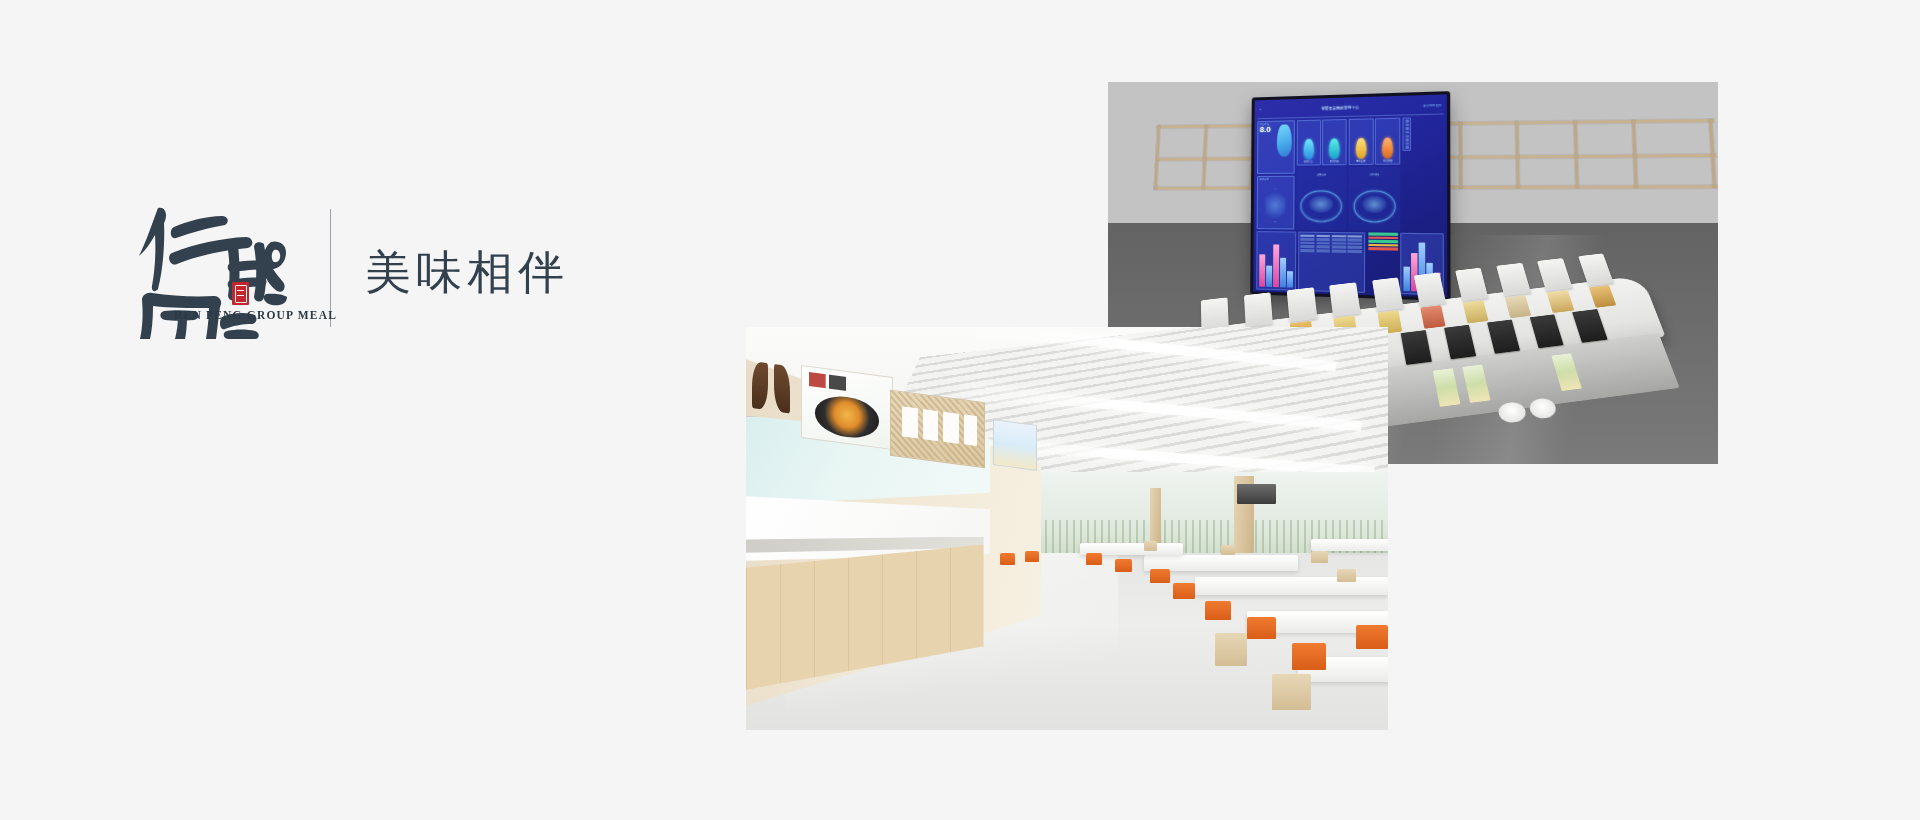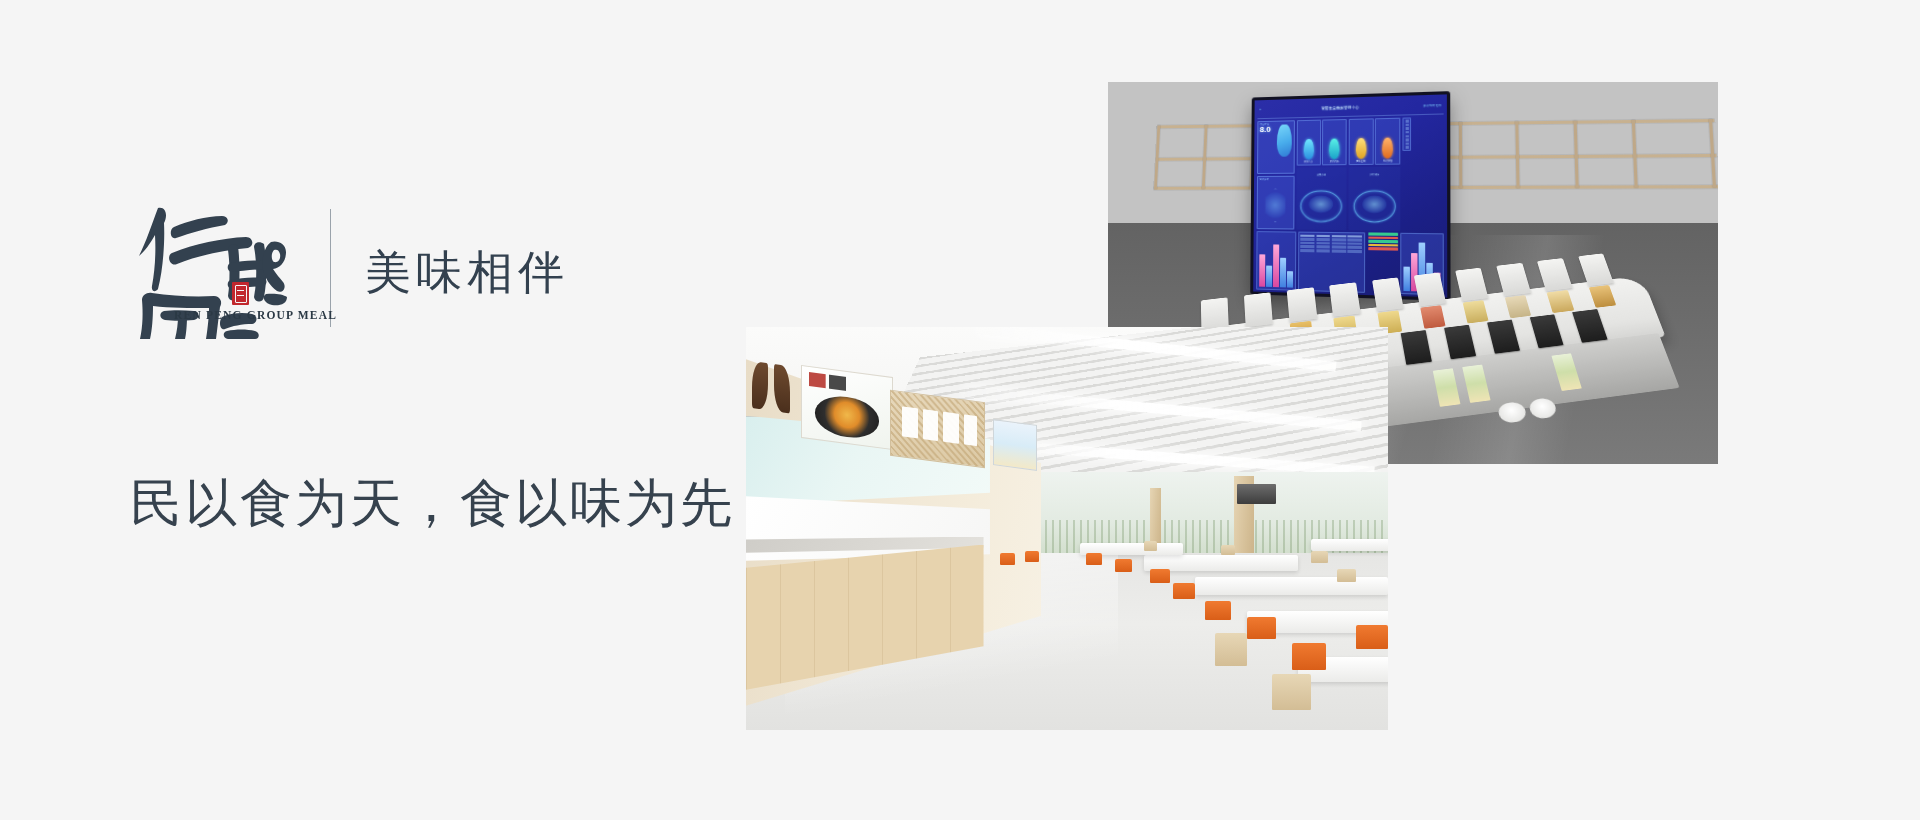--- a/index.html
+++ b/index.html
@@ -719,21 +719,20 @@
 MEAL</div>
     </div>
 
     <div class="divider"></div>
 
     <div class="slogan-block">
       <div class="slogan-cn">美味相伴</div>
     </div>
   </div>
 
-  <div class="headline">民以食为天，食以味为先</div>
 
   <div class="photo" id="photo-render">
     <div class="render-scene">
       <div class="render-floorglow"></div>
 
       <div class="truss">
         <div class="bar h1"></div>
         <div class="bar h2"></div>
         <div class="bar h3"></div>
         <div class="bar v" style="left:0%"></div>

